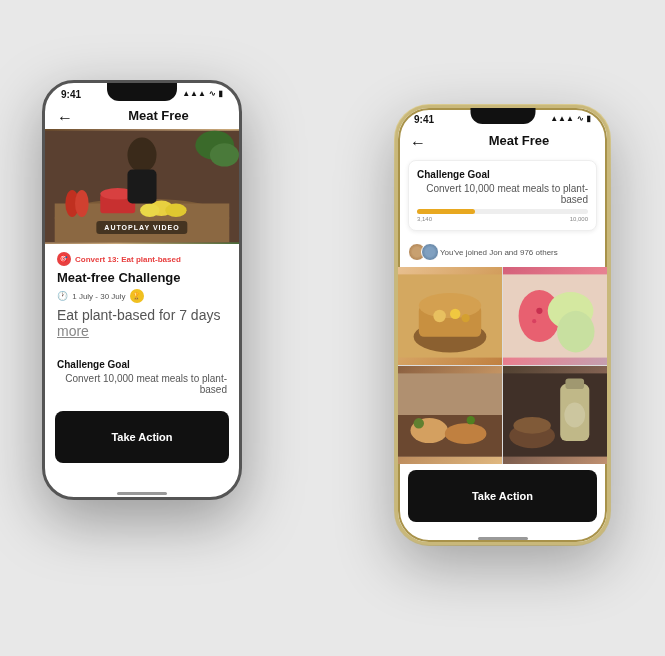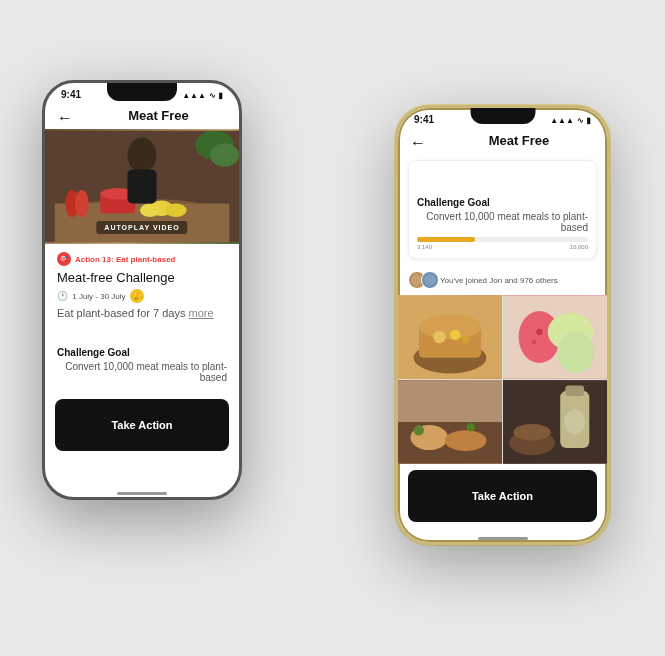--- a/index.html
+++ b/index.html
@@ -48,21 +48,21 @@
       top: 80px;
       border-radius: 32px;
       border: 3px solid #555;
       box-shadow: 0 20px 60px rgba(0,0,0,0.35);
     }
 
     
     .status-bar {
       display: flex;
       justify-content: space-between;
-      align-items: flex-end;
+      align-items: flex-start;
       padding: 6px 16px 2px;
       font-size: 9px;
       font-weight: 600;
       color: #111;
       flex-shrink: 0;
     }
 
     .status-time {
       font-size: 10px;
       font-weight: 700;
@@ -198,21 +198,21 @@
     }
 
     .mission-text {
       font-size: 8px;
       color: #e84040;
       font-weight: 600;
     }
 
     .challenge-title {
       font-size: 13px;
-      font-weight: 400;
+      font-weight: 700;
       color: #111;
       margin-bottom: 4px;
     }
 
     .challenge-date {
       display: flex;
       align-items: center;
       gap: 4px;
       font-size: 8px;
       color: #555;
@@ -226,36 +226,35 @@
       font-weight: 700;
       width: 14px;
       height: 14px;
       border-radius: 50%;
       display: flex;
       align-items: center;
       justify-content: center;
     }
 
     .challenge-desc {
-      font-size: 11px;
+      font-size: 14px;
       color: #555;
-      margin-bottom: 8px;
+      margin-bottom: 20px;
     }
 
     .more-link {
       color: #888;
       text-decoration: underline;
     }
 
     .section-heading {
       font-size: 10px;
       font-weight: 700;
       color: #111;
       margin-bottom: 3px;
-      margin-top: 28px;
     }
 
     .section-desc {
       font-size: 10px;
       color: #555;
       margin-bottom: 8px;
       text-align: right;
     }
 
     
@@ -404,21 +403,21 @@
 
           <ellipse cx="28" cy="75" rx="7" ry="14" fill="#c03020"></ellipse>
           <ellipse cx="38" cy="75" rx="7" ry="14" fill="#d04030"></ellipse>
         </svg>
         <div class="hero-label">AUTOPLAY VIDEO</div>
       </div>
 
       <div class="body-content">
         <div class="mission-tag">
           <div class="mission-icon">🎯</div>
-          <span class="mission-text">Action 13: Eat plant-based</span>
+          <span class="mission-text">Convert 13: Eat plant-based</span>
         </div>
         <div class="challenge-title">Meat-free Challenge</div>
         <div class="challenge-date">
           <span style="font-size:9px;">🕐</span>
           <span>1 July - 30 July</span>
           <div class="date-badge">🏆</div>
         </div>
         <div class="challenge-desc">
           <span>Eat plant-based for 7 days</span>
           <span class="more-link">more</span>

